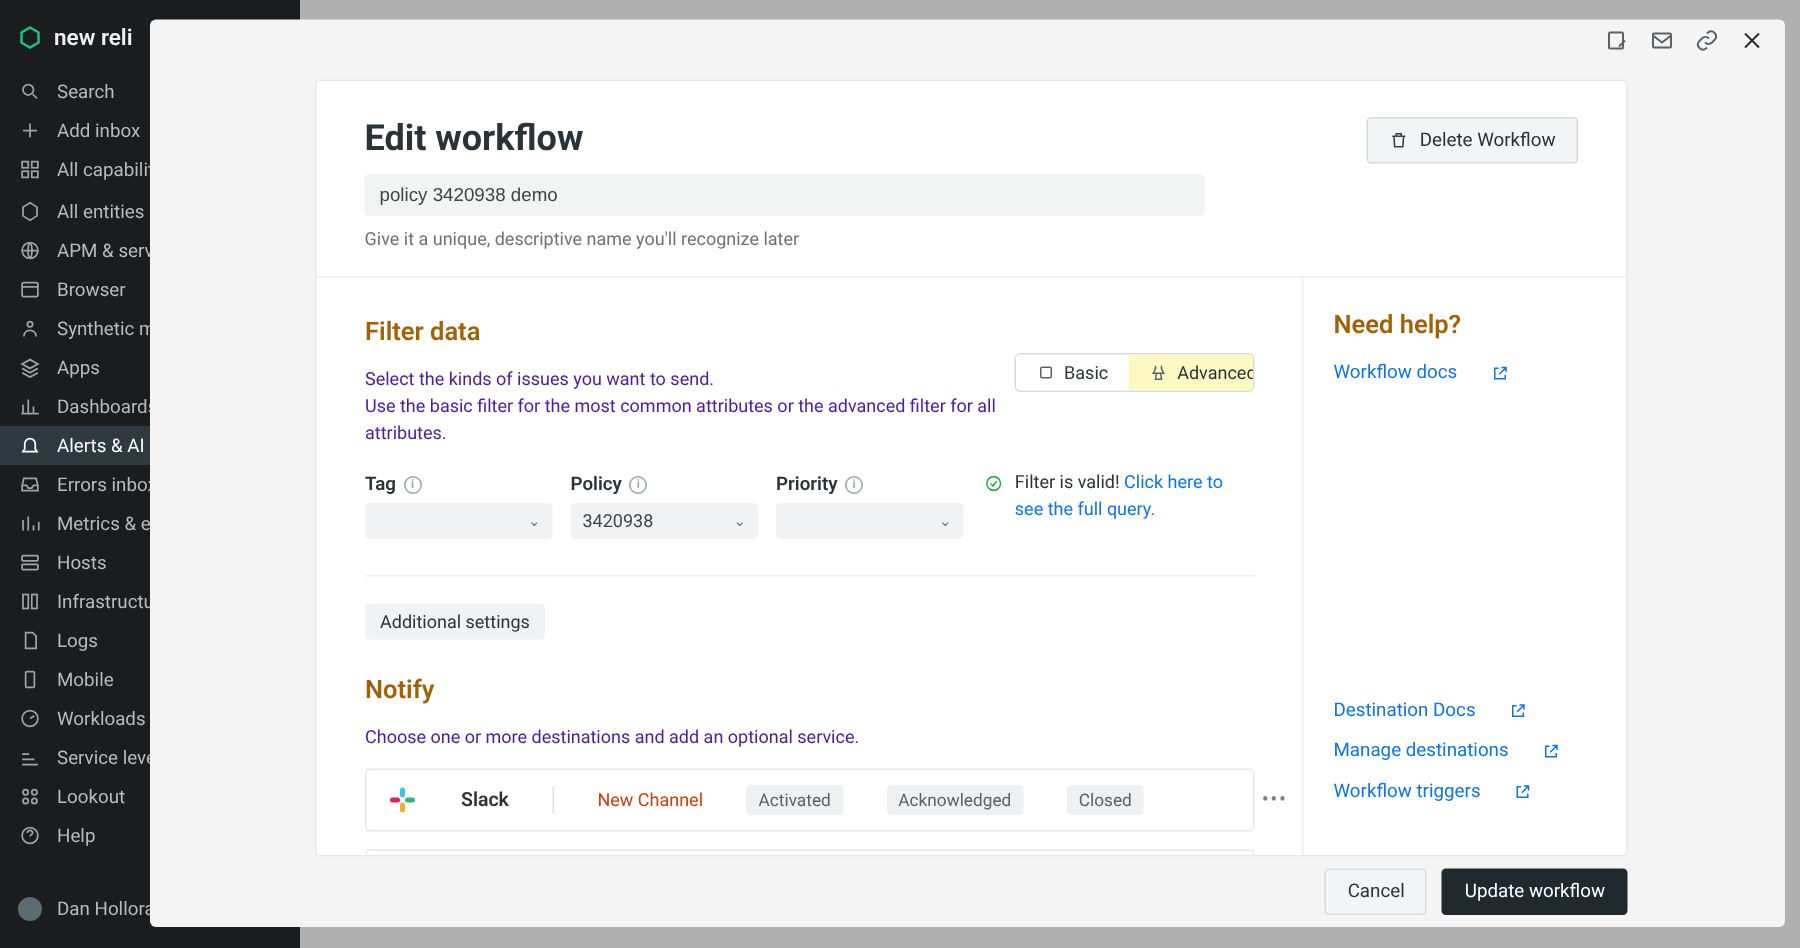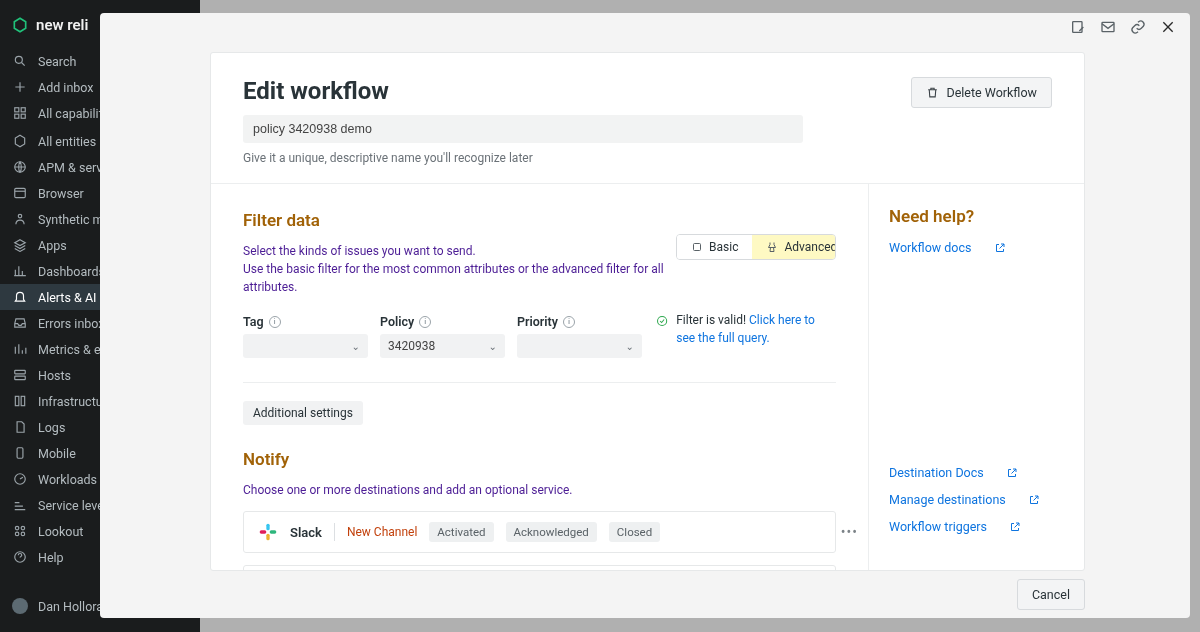--- a/index.html
+++ b/index.html
@@ -135,21 +135,21 @@
 .divider { border-top:1px solid #eceeef; margin:24px 0 18px; }
 
 .chip-btn {
   display:inline-block; background:#f1f2f3; border-radius:3px;
   padding:5px 10px; font-size:12px; cursor:pointer;
 }
 
 .notify-row {
   border:1px solid #e6e8e9; border-radius:3px;
   padding:10px 14px; margin-top:12px;
-  display:flex; align-items:center; gap:12px;
+  display:flex; align-items:center; gap:29px;
   position:relative;
 }
 .notify-row .name { font-weight:600; font-size:13px; }
 .notify-row .sub { font-size:12px; color:#c2410c; }
 .vbar { width:1px; height:18px; background:#dcdfe2; }
 .pill { background:#eef0f1; border-radius:3px; padding:3px 8px; font-size:11.5px; color:#5a6267; }
 .dots { position:absolute; right:-23px; top:50%; transform:translateY(-50%); color:#7b8287; font-size:14px; letter-spacing:1px; cursor:pointer; }
 
 .sidebar-link { display:flex; align-items:center; gap:22px; font-size:12.5px; margin-bottom:12px; cursor:pointer; }
 .sidebar-link svg { width:12px; height:12px; }
@@ -526,14 +526,17 @@
             </div>
         </div>
       </div>
     </div>
   </div>
 
   <div class="modal-footer">
     <div class="btn">
         <span>Cancel</span>
       </div>
+    <div class="btn primary">
+        <span>Update workflow</span>
+      </div>
   </div>
 </div>
 
 </body></html>

